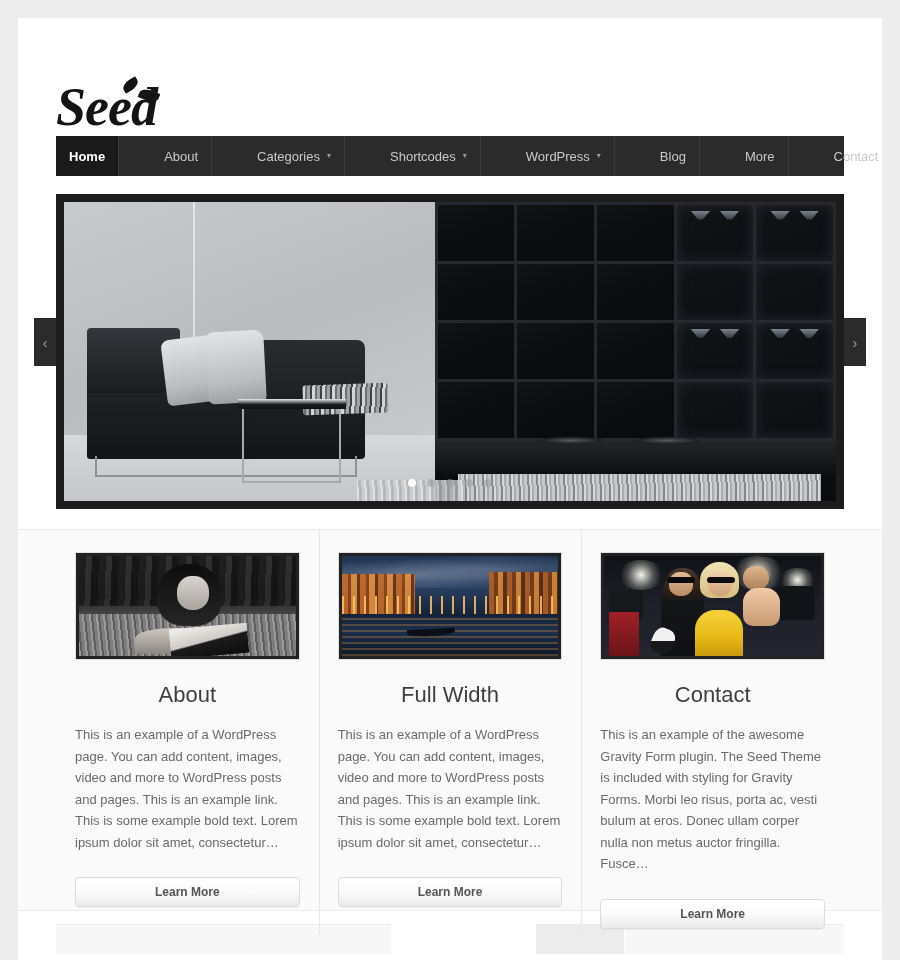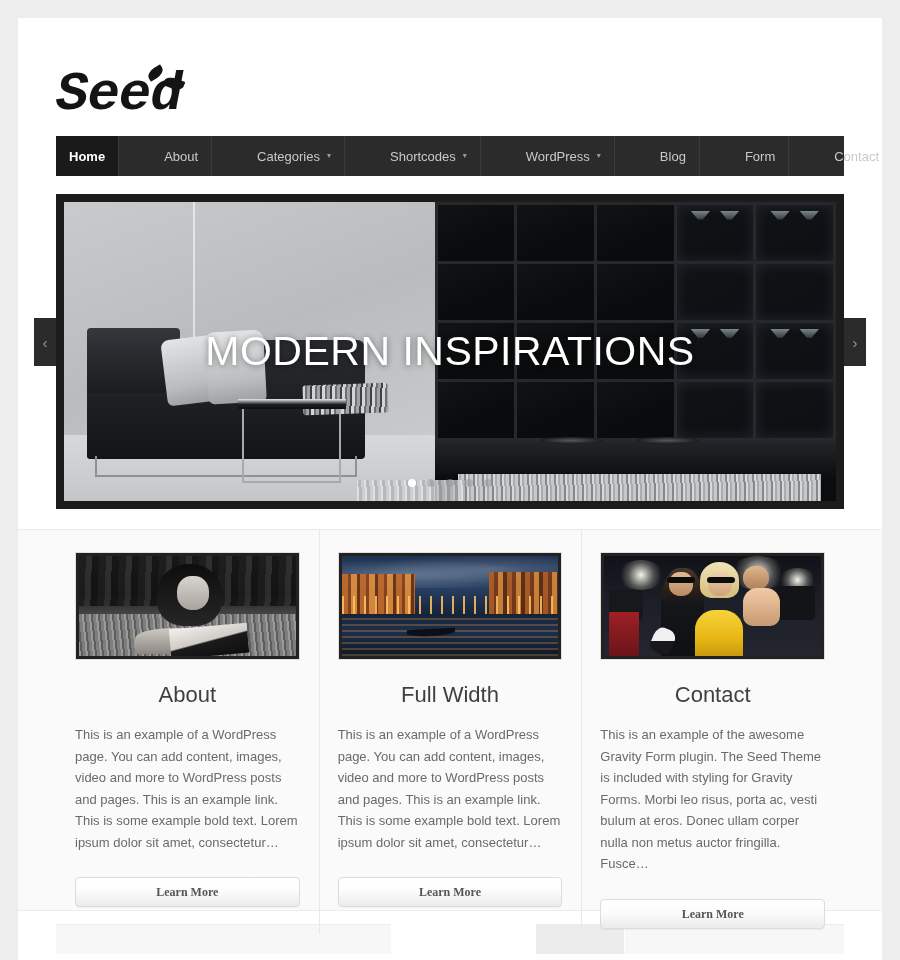--- a/index.html
+++ b/index.html
@@ -21,29 +21,30 @@
     background: #ffffff;
     overflow: hidden;
   }
 
   
   .header {
     padding: 48px 0 0 38px;
     height: 118px;
   }
   .logo {
-    font-family: Liberation Mono, monospace;
+    font-family: Liberation Serif, serif;
     font-style: italic;
     font-weight: bold;
     font-size: 54px;
     line-height: 58px;
     color: #141414;
     letter-spacing: -1px;
     position: relative;
     display: inline-block;
+    margin-top: 12px;
   }
   .logo .leaf-a, .logo .leaf-b {
     position: absolute;
     background: #141414;
     border-radius: 60% 5% 60% 5%;
   }
   .logo .leaf-a {
     width: 17px; height: 10px;
     right: 18px; top: 2px;
     transform: rotate(-32deg);
@@ -503,21 +504,20 @@
     text-align: center;
     font-size: 12px;
     font-weight: bold;
     color: #555555;
     background: linear-gradient(180deg, #ffffff 0%, #fcfcfc 45%, #ebebeb 100%);
     border: 1px solid #dcdcdc;
     border-radius: 4px;
     box-shadow: 0 1px 1px rgba(0,0,0,.04);
     cursor: pointer;
     user-select: none;
-    font-family: Liberation Serif, serif;
   }
 
   
   .below-section {
     margin: 13px 38px 0 38px;
     height: 30px;
     display: flex;
     gap: 1px;
   }
   .below-block { height: 100%; background: #f7f7f7; border-top: 1px solid #ededed; }
@@ -555,21 +555,21 @@
         <span class="caret">▾</span>
       </div>
       <div class="nav-item">
         <span>WordPress</span>
         <span class="caret">▾</span>
       </div>
       <div class="nav-item">
         <span>Blog</span>
       </div>
       <div class="nav-item">
-        <span>Form</span>
+        <span>More</span>
       </div>
       <div class="nav-item">
         <span>Contact</span>
       </div>
       <div class="nav-item">
         <span>Buy</span>
       </div>
     </nav>
 
   <div class="slider-wrap">
@@ -629,21 +629,20 @@
       <div class="sofa-back"></div>
       <div class="cushion c1"></div>
       <div class="cushion c2"></div>
       <div class="stripe-pillow"></div>
       <div class="sofa-legs"></div>
       <div class="side-table">
         <div class="side-table-top"></div>
         <div class="side-table-legs"></div>
       </div>
 
-      <div class="slide-caption">MODERN INSPIRATIONS</div>
       <div class="slider-dots" id="slider-dots">
           <div class="dot active"></div>
           <div class="dot"></div>
           <div class="dot"></div>
           <div class="dot"></div>
           <div class="dot"></div>
         </div>
     </div>
   </div>
 

